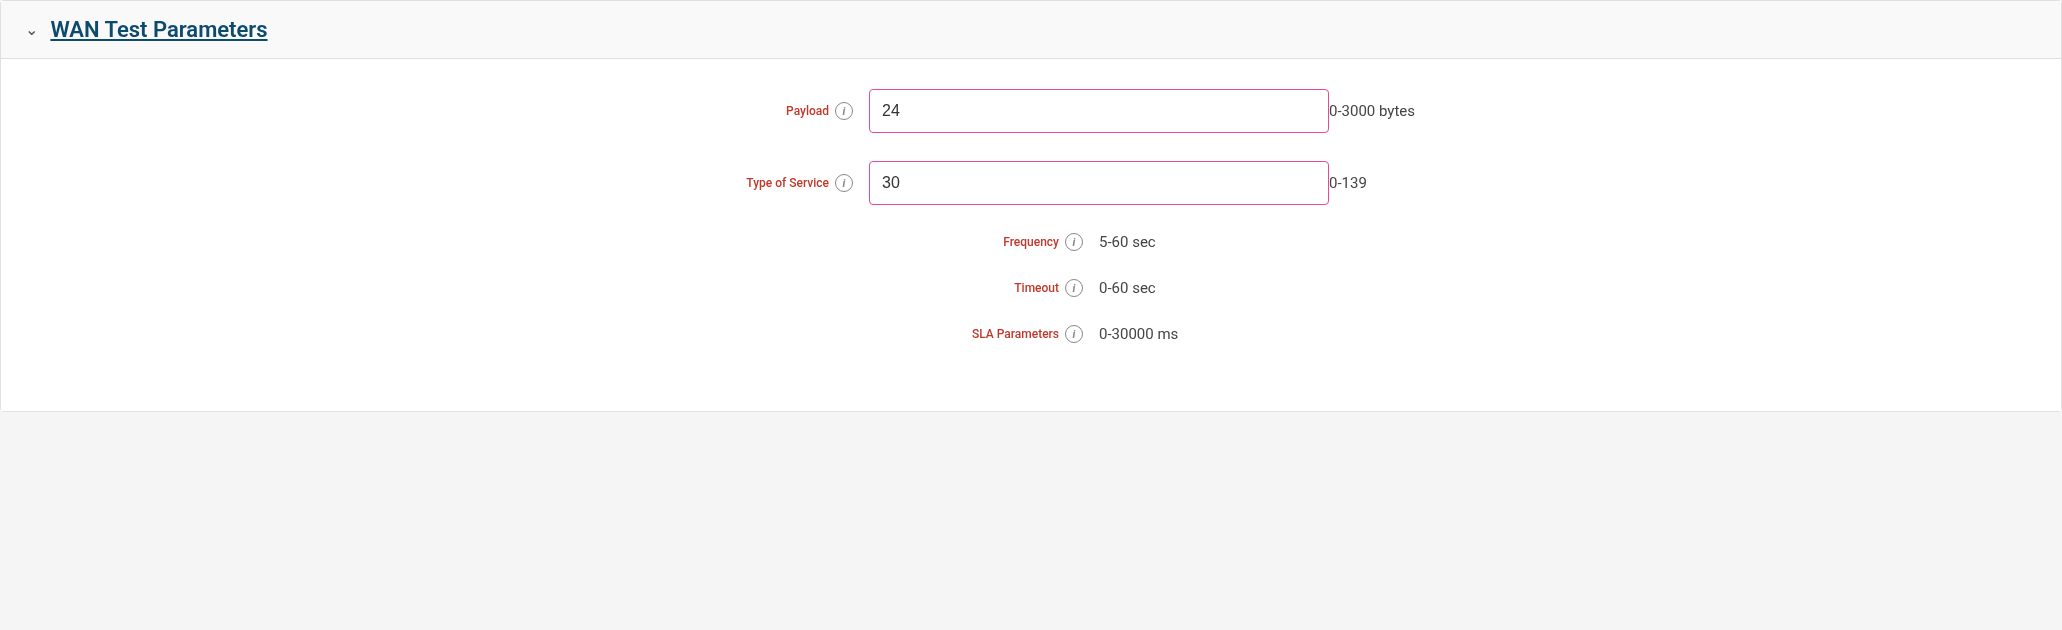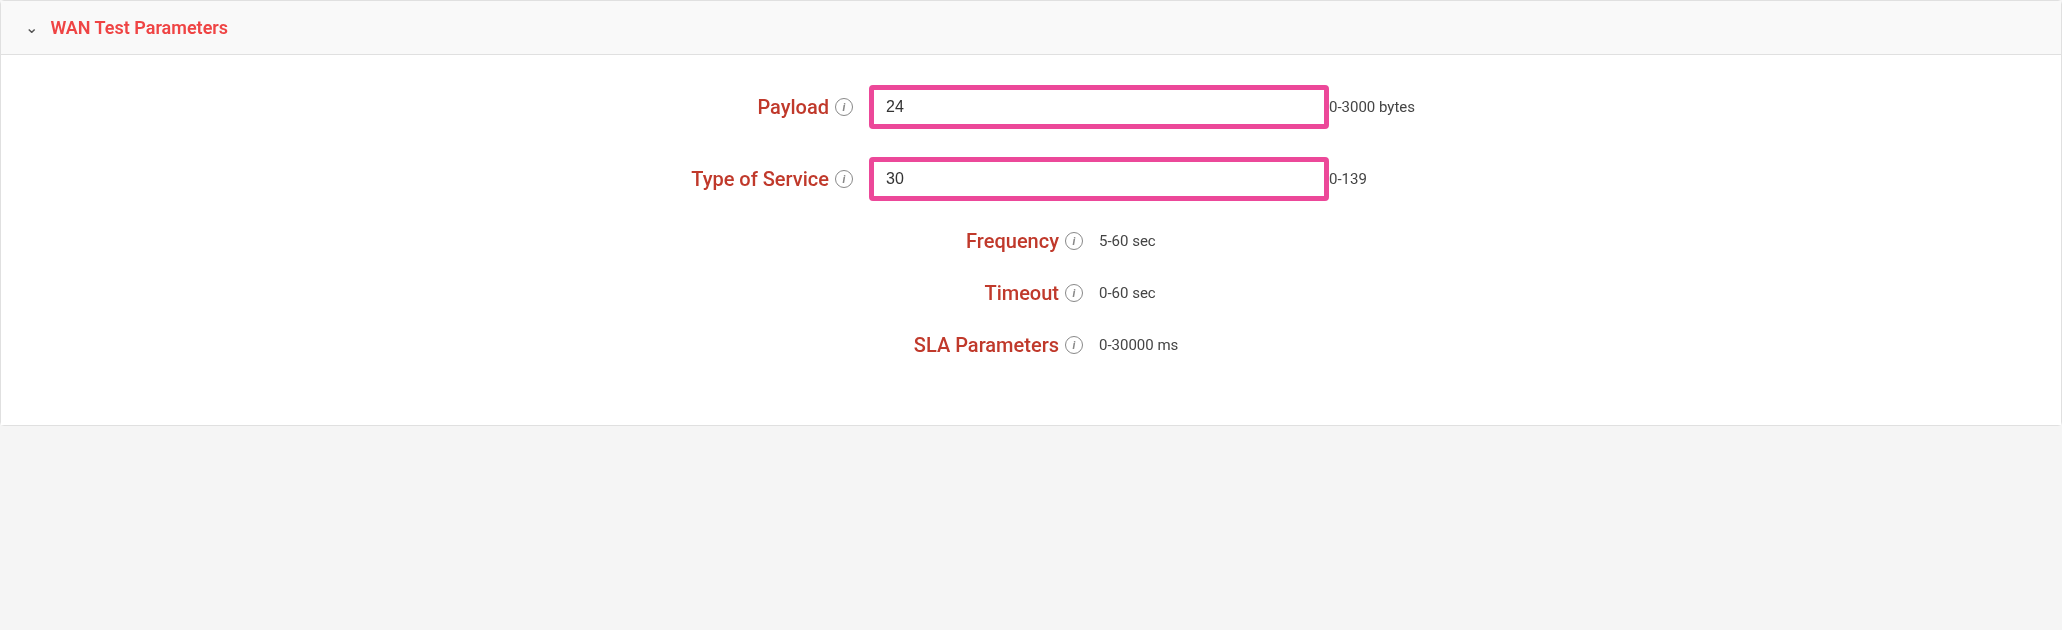--- a/index.html
+++ b/index.html
@@ -31,23 +31,24 @@
     }
 
     .chevron-icon {
       color: #555;
       font-size: 16px;
       margin-right: 12px;
       cursor: pointer;
     }
 
     .panel-title {
-      font-size: 18px;
+      font-size: 22px;
       font-weight: 600;
-      color: #ef4444;
+      color: #0c4a6e;
+      text-decoration: underline;
     }
 
     .panel-body {
       padding: 30px 0 40px 0;
       background: #fff;
     }
 
     .form-row {
       display: flex;
       align-items: center;
@@ -58,21 +59,21 @@
     .form-label-group {
       display: flex;
       align-items: center;
       justify-content: flex-end;
       width: 260px;
       margin-right: 16px;
     }
 
     .form-label {
       color: #c0392b;
-      font-size: 20px;
+      font-size: 12px;
       font-weight: 500;
       text-align: right;
     }
 
     .info-icon {
       display: inline-flex;
       align-items: center;
       justify-content: center;
       width: 18px;
       height: 18px;
@@ -83,21 +84,21 @@
       font-style: italic;
       font-weight: bold;
       margin-left: 6px;
       cursor: pointer;
       flex-shrink: 0;
     }
 
     .form-input {
       width: 460px;
       height: 44px;
-      border: 5px solid #ec4899;
+      border: 1px solid #ec4899;
       border-radius: 4px;
       padding: 4px 12px;
       font-size: 16px;
       color: #333;
       background: #fff;
       outline: none;
     }
 
     .form-hint {
       width: 140px;

